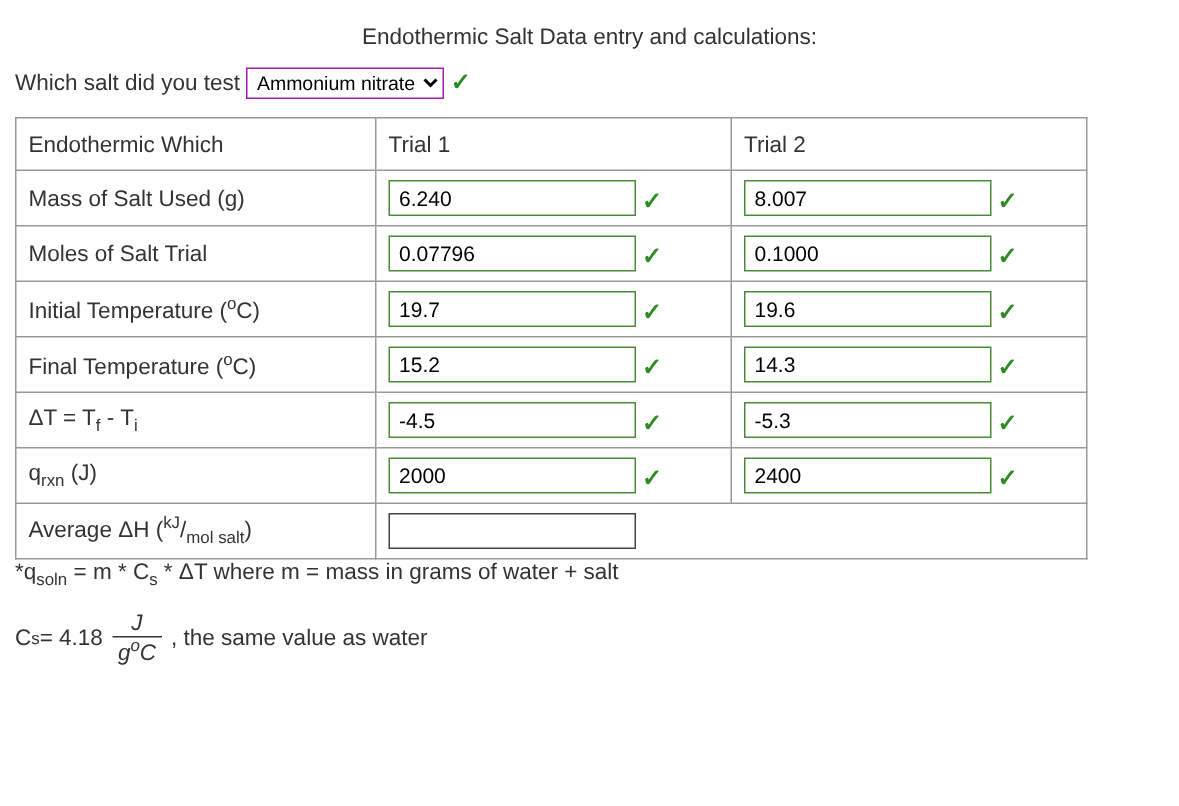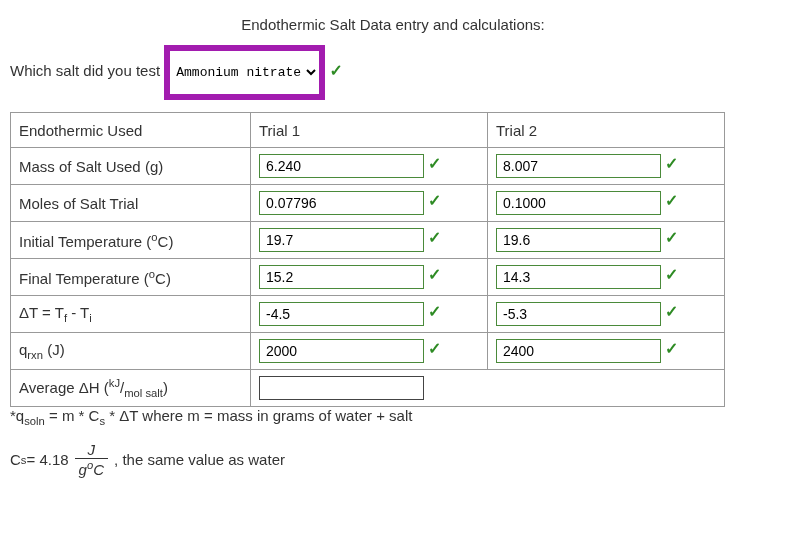--- a/index.html
+++ b/index.html
@@ -13,45 +13,44 @@
     }
     .header-text {
       margin: 6px 0 12px 0;
       text-align: center;
     }
     .question-row {
       margin-bottom: 12px;
     }
     .question-row select {
       font-size: 13px;
-      border: 6px solid #a21caf;
+      border: 1px solid #a21caf;
       background: #fff;
-      padding: 13px 2px;
-      font-family: Liberation Mono, monospace;
+      padding: 1px 2px;
     }
     table {
       border-collapse: collapse;
       width: 715px;
       margin-top: 2px;
     }
     table td {
       border: 1px solid #999;
       padding: 6px 8px;
       vertical-align: middle;
       height: 22px;
     }
     table td:first-child {
       width: 260px;
     }
     table td:nth-child(2), table td:nth-child(3) {
       width: 230px;
     }
     .input-wrap {
       display: flex;
-      align-items: flex-start;
+      align-items: flex-end;
       gap: 4px;
     }
     .field {
       border: 1px solid #555;
       padding: 3px 6px;
       font-size: 14px;
       width: 165px;
       box-sizing: border-box;
       height: 24px;
       background: #fff;
@@ -119,21 +118,21 @@
   <span>Which salt did you test</span>
   <select>
     <option>Ammonium nitrate</option>
   </select>
   <span class="check">✓</span>
 </div>
 
 <table>
   <tbody>
       <tr>
-    <td>Endothermic Used</td>
+    <td>Endothermic Which</td>
     <td>Trial 1</td>
     <td>Trial 2</td>
   </tr>
 
   <tr>
     <td>Mass of Salt Used (g)</td>
     <td>
           <div class="input-wrap">
             <input class="field correct" value="6.240" style="">
             <span class="check">✓</span>

